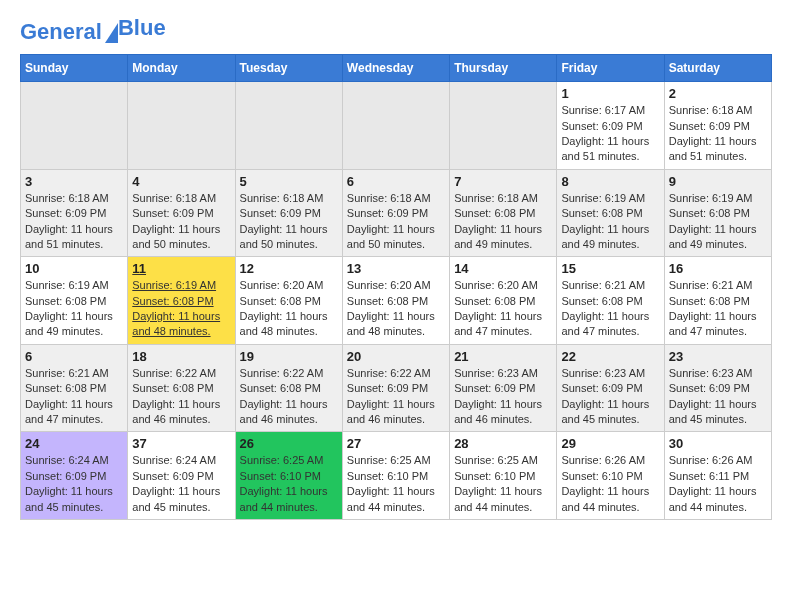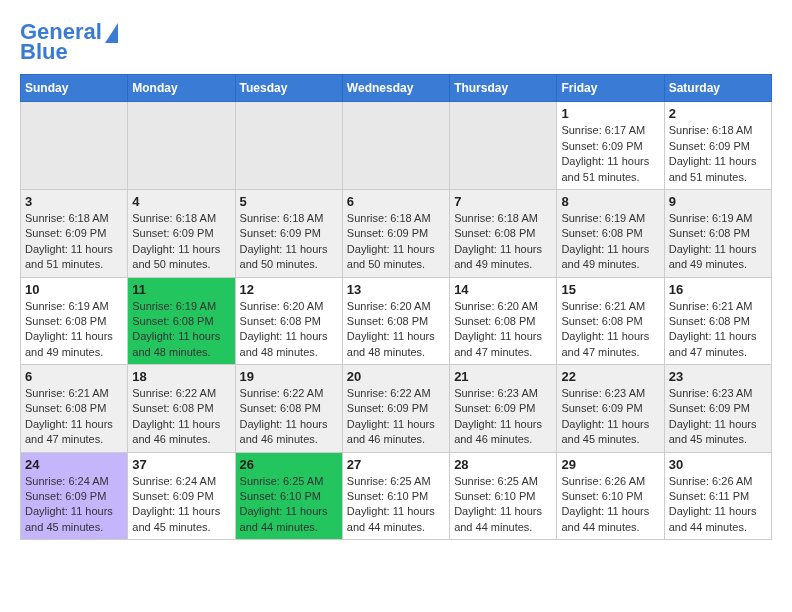--- a/index.html
+++ b/index.html
@@ -97,21 +97,21 @@
     .calendar td.empty {
       background: #e8e8e8 !important;
     }
   </style>
 </head>
 <body>
 
 <div class="page">
   <div class="header">
     <div class="logo">
-      <div style="display:flex; flex-direction:column; align-items:flex-start;">
+      <div style="display:flex; flex-direction:row; align-items:flex-start;">
         <div style="display:flex; align-items:center;">
           <span class="logo-text"><span>General</span></span>
           <div style="width:0;height:0;border-left:13px solid transparent;border-bottom:20px solid #3a7bd5;margin-left:3px;margin-top:2px;"></div>
         </div>
         <span class="logo-text" style="color:#3a7bd5;margin-top:-4px;">Blue</span>
       </div>
     </div>
     <div class="title-block">
       <div class="month-title"></div>
       <div class="location"></div>
@@ -194,21 +194,21 @@
 Daylight: 11 hours and 49 minutes.</div>
           </td>
         </tr>
         <tr>
           <td style="background: rgb(255, 255, 255);">
             <div class="day-num">10</div>
             <div class="day-info" style="white-space: pre-line;">Sunrise: 6:19 AM
 Sunset: 6:08 PM
 Daylight: 11 hours and 49 minutes.</div>
           </td>
-          <td style="background: #22c55e;">
+          <td style="background: #fde047; text-decoration: underline;">
             <div class="day-num">11</div>
             <div class="day-info" style="white-space: pre-line;">Sunrise: 6:19 AM
 Sunset: 6:08 PM
 Daylight: 11 hours and 48 minutes.</div>
           </td>
           <td style="background: rgb(255, 255, 255);">
             <div class="day-num">12</div>
             <div class="day-info" style="white-space: pre-line;">Sunrise: 6:20 AM
 Sunset: 6:08 PM
 Daylight: 11 hours and 48 minutes.</div>

